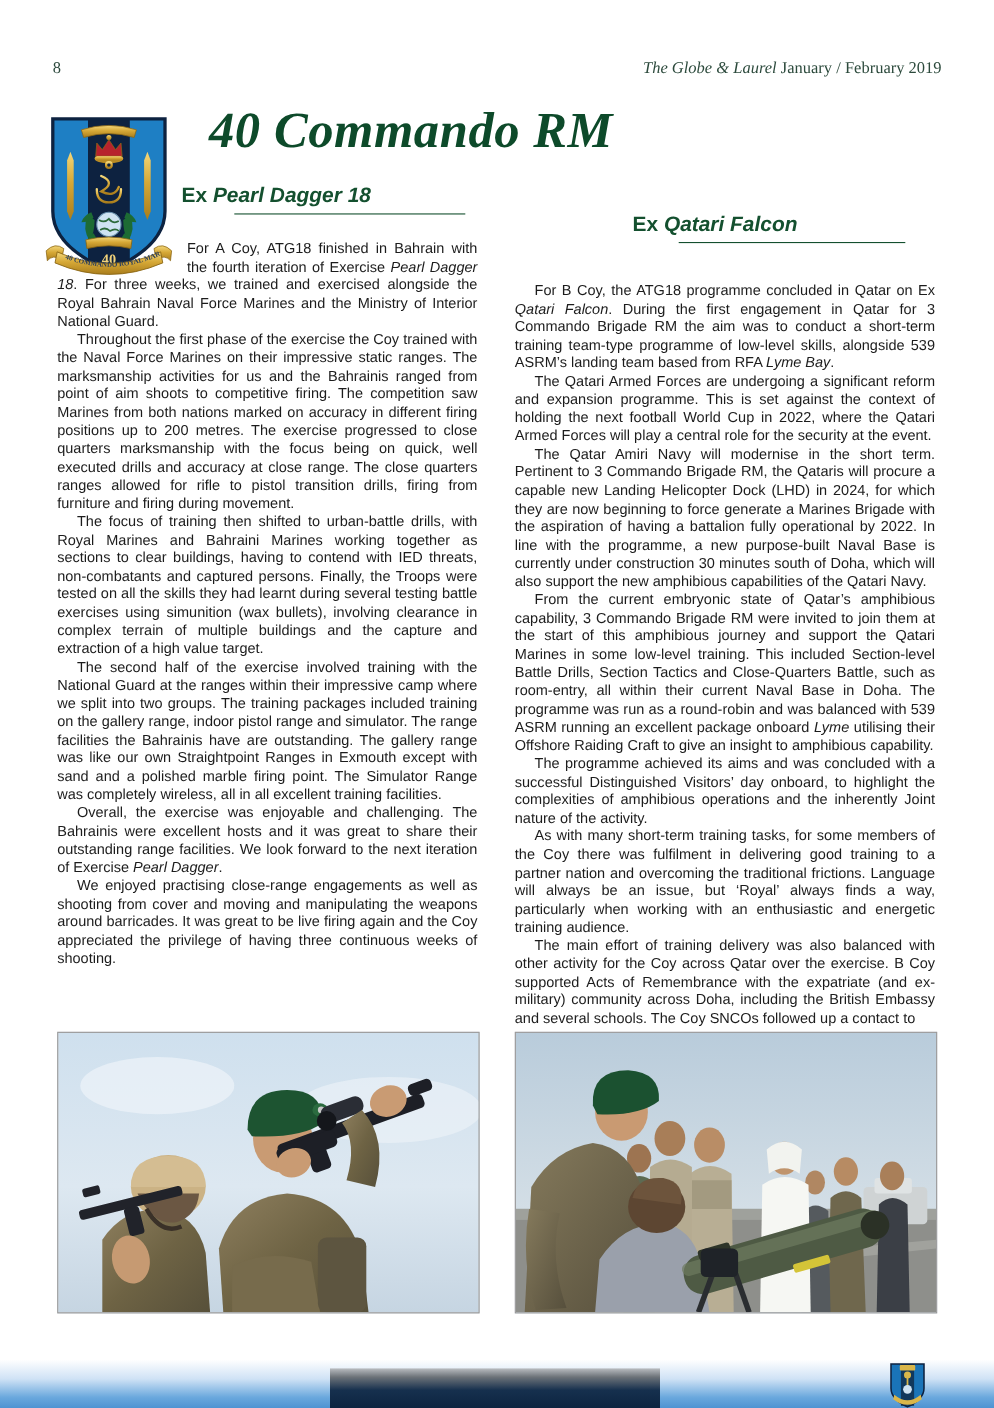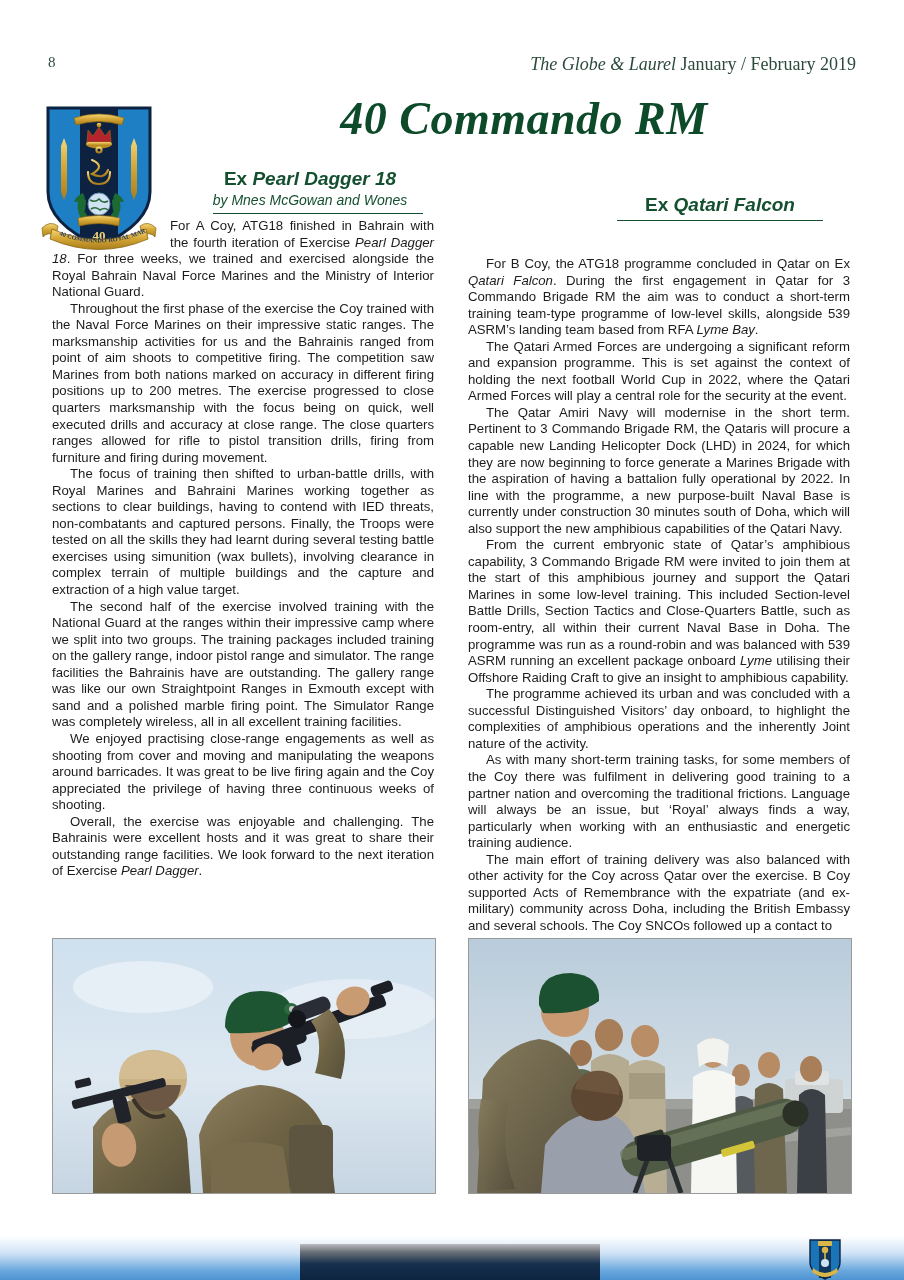--- a/index.html
+++ b/index.html
@@ -36,38 +36,38 @@
     font-family: "Liberation Serif", serif;
     font-size: 15px;
     color: #2d4a3e;
     letter-spacing: 0.2px;
   }
   .runhead-right {
     position: absolute;
     right: 0;
     top: 0;
     font-family: "Liberation Serif", serif;
-    font-size: 18px;
+    font-size: 15px;
     color: #2c4a3c;
     white-space: nowrap;
   }
   .runhead-right .mag {
     font-style: italic;
   }
   .runhead-right .issue {
     font-style: normal;
   }
 
   
   .masthead-title {
     position: absolute;
     top: 96px;
     left: 190px;
     width: 668px;
-    text-align: center;
+    text-align: left;
     font-family: "Liberation Serif", serif;
     font-style: italic;
     font-weight: bold;
     font-size: 46px;
     color: #0d4a2a;
     letter-spacing: 0.5px;
     line-height: 1;
   }
 
   
@@ -76,21 +76,21 @@
     left: 40px;
     top: 100px;
     width: 118px;
     height: 156px;
   }
   .crest svg { display: block; }
 
   
   .sec-head {
     position: absolute;
-    text-align: center;
+    text-align: left;
   }
   .sec-head.left  { left: 165px; top: 168px; width: 290px; }
   .sec-head.right { left: 575px; top: 168px; width: 290px; margin-top: 26px; }
   .sec-title {
     font-family: "Liberation Sans", sans-serif;
     font-weight: bold;
     font-size: 19px;
     color: #14502f;
     line-height: 1.15;
     white-space: nowrap;
@@ -279,45 +279,44 @@
       </g>
     </svg>
   </div>
 
   <div class="masthead-title">40 Commando RM</div>
 
   <div class="sec-head left">
     <div class="sec-title">
       <span>Ex </span><span class="ital">Pearl Dagger 18</span>
     </div>
-    <div class="sec-by">by Mnes McGowan and Wones</div>
     <div class="sec-rule"></div>
   </div>
 
   <div class="sec-head right">
     <div class="sec-title">
       <span>Ex </span><span class="ital">Qatari Falcon</span>
     </div>
     <div class="sec-rule"></div>
   </div>
 
   <div class="col left" id="col-left">
       <p class="noindent"><span class="shape-pad"></span><span>For A Coy, ATG18 finished in Bahrain with the fourth iteration of Exercise <i>Pearl Dagger 18</i>. For three weeks, we trained and exercised alongside the Royal Bahrain Naval Force Marines and the Ministry of Interior National Guard.</span></p>
       <p><span>Throughout the first phase of the exercise the Coy trained with the Naval Force Marines on their impressive static ranges. The marksmanship activities for us and the Bahrainis ranged from point of aim shoots to competitive firing. The competition saw Marines from both nations marked on accuracy in different firing positions up to 200 metres. The exercise progressed to close quarters marksmanship with the focus being on quick, well executed drills and accuracy at close range. The close quarters ranges allowed for rifle to pistol transition drills, firing from furniture and firing during movement.</span></p>
       <p><span>The focus of training then shifted to urban-battle drills, with Royal Marines and Bahraini Marines working together as sections to clear buildings, having to contend with IED threats, non-combatants and captured persons. Finally, the Troops were tested on all the skills they had learnt during several testing battle exercises using simunition (wax bullets), involving clearance in complex terrain of multiple buildings and the capture and extraction of a high value target.</span></p>
       <p><span>The second half of the exercise involved training with the National Guard at the ranges within their impressive camp where we split into two groups. The training packages included training on the gallery range, indoor pistol range and simulator. The range facilities the Bahrainis have are outstanding. The gallery range was like our own Straightpoint Ranges in Exmouth except with sand and a polished marble firing point. The Simulator Range was completely wireless, all in all excellent training facilities.</span></p>
+      <p><span>Overall, the exercise was enjoyable and challenging. The Bahrainis were excellent hosts and it was great to share their outstanding range facilities. We look forward to the next iteration of Exercise <i>Pearl Dagger</i>.</span></p>
       <p><span>We enjoyed practising close-range engagements as well as shooting from cover and moving and manipulating the weapons around barricades. It was great to be live firing again and the Coy appreciated the privilege of having three continuous weeks of shooting.</span></p>
-      <p><span>Overall, the exercise was enjoyable and challenging. The Bahrainis were excellent hosts and it was great to share their outstanding range facilities. We look forward to the next iteration of Exercise <i>Pearl Dagger</i>.</span></p>
     </div>
   <div class="col right" id="col-right">
       <p><span>For B Coy, the ATG18 programme concluded in Qatar on Ex <i>Qatari Falcon</i>. During the first engagement in Qatar for 3 Commando Brigade RM the aim was to conduct a short-term training team-type programme of low-level skills, alongside 539 ASRM’s landing team based from RFA <i>Lyme Bay</i>.</span></p>
       <p><span>The Qatari Armed Forces are undergoing a significant reform and expansion programme. This is set against the context of holding the next football World Cup in 2022, where the Qatari Armed Forces will play a central role for the security at the event.</span></p>
       <p><span>The Qatar Amiri Navy will modernise in the short term. Pertinent to 3 Commando Brigade RM, the Qataris will procure a capable new Landing Helicopter Dock (LHD) in 2024, for which they are now beginning to force generate a Marines Brigade with the aspiration of having a battalion fully operational by 2022. In line with the programme, a new purpose-built Naval Base is currently under construction 30 minutes south of Doha, which will also support the new amphibious capabilities of the Qatari Navy.</span></p>
       <p><span>From the current embryonic state of Qatar’s amphibious capability, 3 Commando Brigade RM were invited to join them at the start of this amphibious journey and support the Qatari Marines in some low-level training. This included Section-level Battle Drills, Section Tactics and Close-Quarters Battle, such as room-entry, all within their current Naval Base in Doha. The programme was run as a round-robin and was balanced with 539 ASRM running an excellent package onboard <i>Lyme</i> utilising their Offshore Raiding Craft to give an insight to amphibious capability.</span></p>
-      <p><span>The programme achieved its urban and was concluded with a successful Distinguished Visitors’ day onboard, to highlight the complexities of amphibious operations and the inherently Joint nature of the activity.</span></p>
+      <p><span>The programme achieved its aims and was concluded with a successful Distinguished Visitors’ day onboard, to highlight the complexities of amphibious operations and the inherently Joint nature of the activity.</span></p>
       <p><span>As with many short-term training tasks, for some members of the Coy there was fulfilment in delivering good training to a partner nation and overcoming the traditional frictions. Language will always be an issue, but ‘Royal’ always finds a way, particularly when working with an enthusiastic and energetic training audience.</span></p>
       <p><span>The main effort of training delivery was also balanced with other activity for the Coy across Qatar over the exercise. B Coy supported Acts of Remembrance with the expatriate (and ex-military) community across Doha, including the British Embassy and several schools. The Coy SNCOs followed up a contact to</span></p>
     </div>
 
   <div class="photo left">
     <svg viewBox="0 0 382 254" preserveAspectRatio="xMidYMid slice" xmlns="http://www.w3.org/2000/svg">
       <defs>
         <linearGradient id="sky1" x1="0" y1="0" x2="0" y2="1">
           <stop offset="0%" stop-color="#cfe0ee"></stop>
           <stop offset="55%" stop-color="#dde8f1"></stop>

